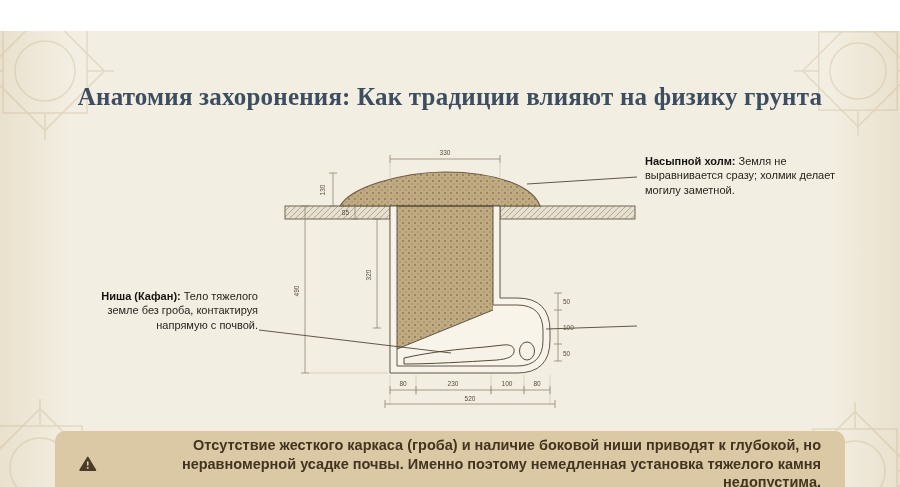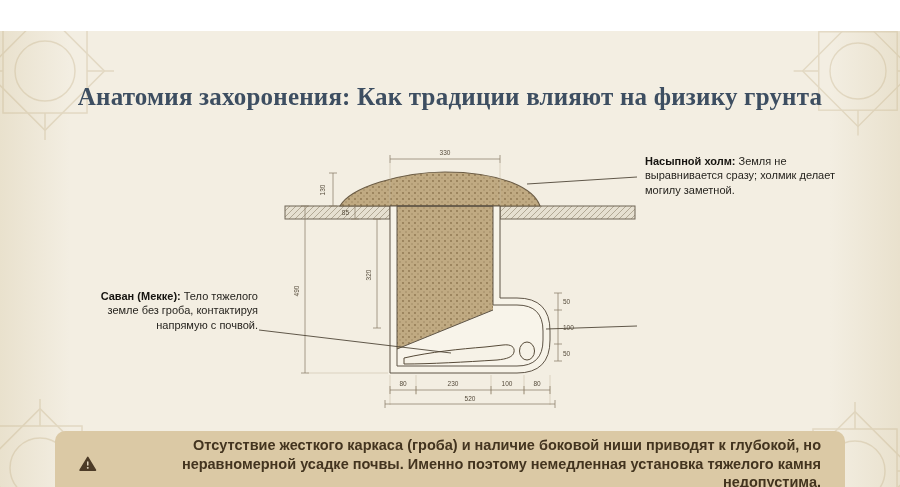--- a/index.html
+++ b/index.html
@@ -143,21 +143,21 @@
 
     <g stroke="#4f4638" stroke-width="0.9">
       <path d="M282 41 L392 34"></path>
       <path d="M301 186 L392 183"></path>
       <path d="M14 187 L206 210"></path>
     </g>
   </svg>
 
   <p class="note note-mound"><b>Насыпной холм:</b> <span>Земля не выравнивается сразу; холмик делает могилу заметной.</span></p>
 
-  <p class="note note-shroud"><b>Саван (Мекке):</b> <span>Тело тяжелого земле без гроба, контактируя напрямую с почвой.</span></p>
+  <p class="note note-shroud"><b>Ниша (Кафан):</b> <span>Тело тяжелого земле без гроба, контактируя напрямую с почвой.</span></p>
 
 
   <div class="warning">
     <svg width="34" height="30" viewBox="0 0 34 30">
       <path d="M17 2 L32 27 H2 Z" fill="#4c3b27" stroke="#4c3b27" stroke-width="3" stroke-linejoin="round"></path>
       <rect x="15.6" y="9.5" width="2.8" height="9" rx="1.4" fill="#e8ddc6"></rect>
       <circle cx="17" cy="22.5" r="1.9" fill="#e8ddc6"></circle>
     </svg>
     <div class="warning-text">Отсутствие жесткого каркаса (гроба) и наличие боковой ниши приводят к глубокой, но неравномерной усадке почвы. Именно поэтому немедленная установка тяжелого камня недопустима.</div>
   </div>

